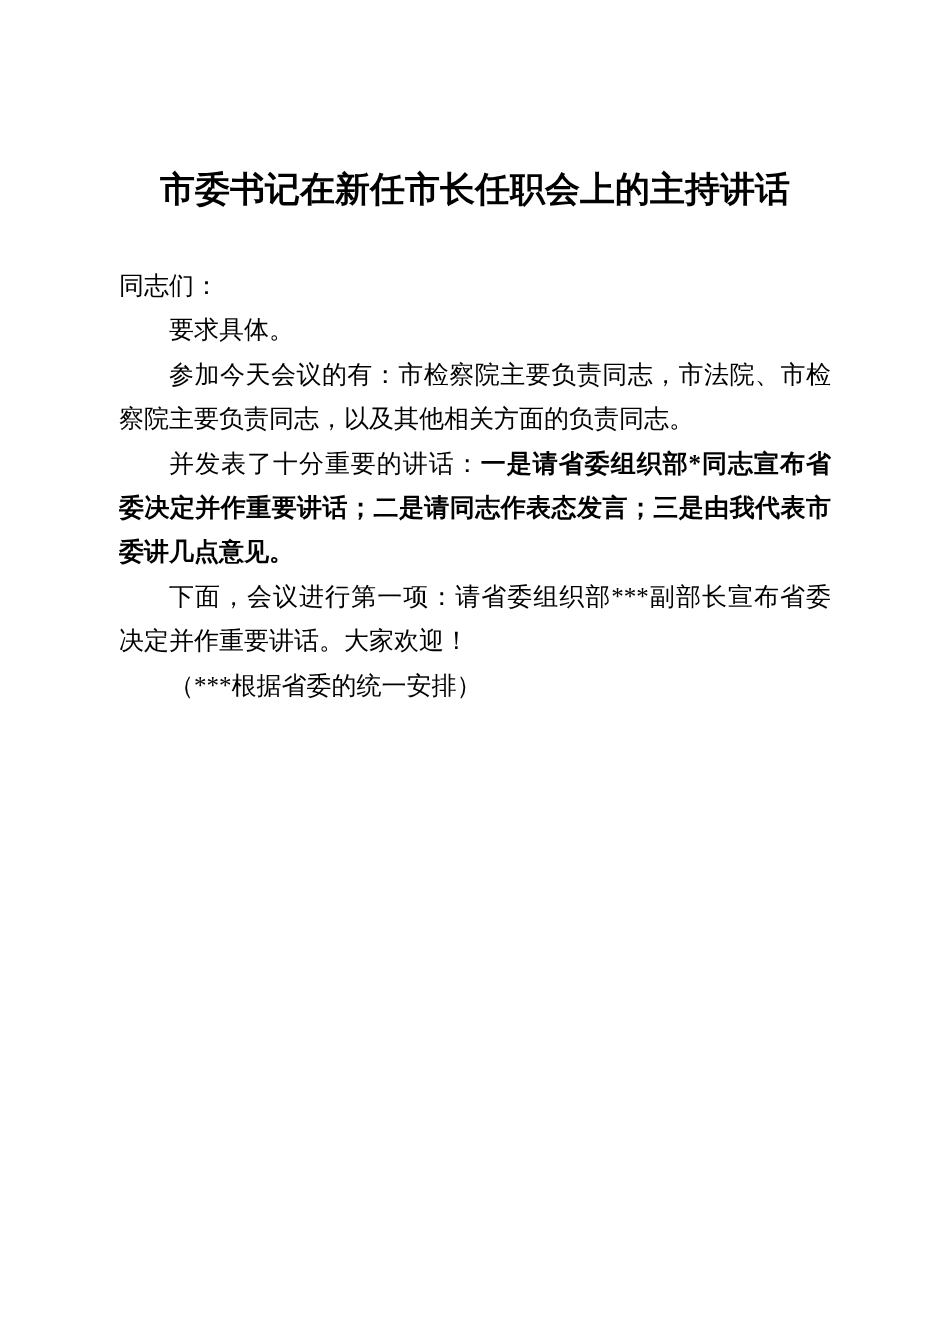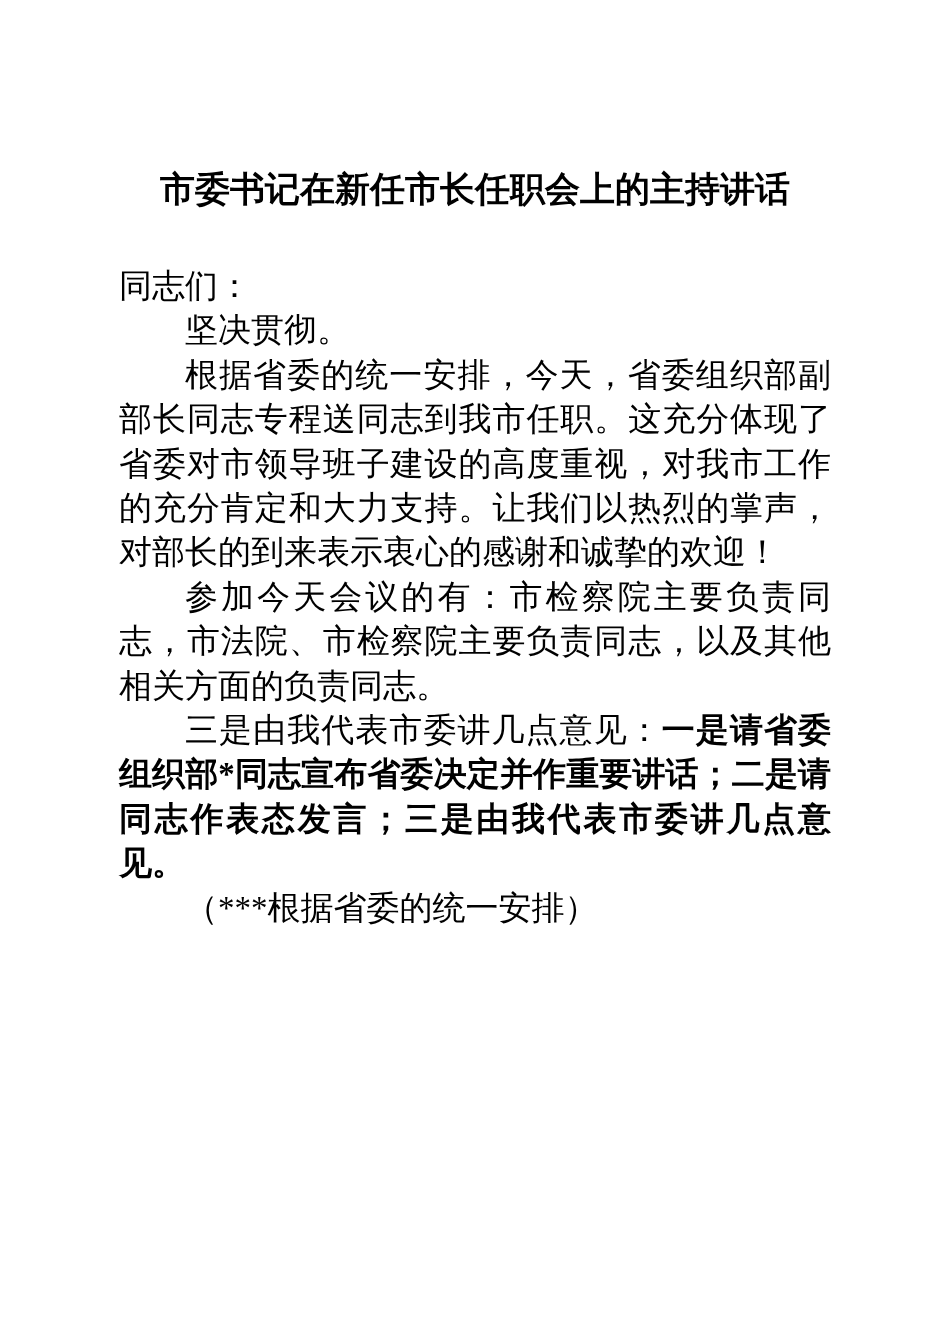--- a/index.html
+++ b/index.html
@@ -33,21 +33,21 @@
     margin: 0 0 52px 0;
     font-size: 35px;
     line-height: 44px;
     font-weight: bold;
     text-align: center;
     white-space: nowrap;
     letter-spacing: 0;
   }
   .doc-body p {
     margin: 0;
-    font-size: 33px;
+    font-size: 25px;
     line-height: 44.4px;
     text-align: justify;
     text-justify: inter-ideograph;
     text-indent: 2em;
     word-break: normal;
     overflow-wrap: break-word;
   }
   .doc-body p.no-indent {
     text-indent: 0;
   }
@@ -56,20 +56,20 @@
   }
 </style>
 </head>
 <body>
 
 <div class="page">
   <div class="content">
     <h1 class="title">市委书记在新任市长任职会上的主持讲话</h1>
     <div class="doc-body">
         <p class="no-indent"><span>同志们：</span></p>
-        <p><span>坚决贯彻。</span></p>
-        <p><span>根据省委的统一安排，今天，省委组织部副部长同志专程送同志到我市任职。这充分体现了省委对市领导班子建设的高度重视，对我市工作的充分肯定和大力支持。让我们以热烈的掌声，对部长的到来表示衷心的感谢和诚挚的欢迎！</span></p>
+        <p><span>要求具体。</span></p>
         <p><span>参加今天会议的有：市检察院主要负责同志，市法院、市检察院主要负责同志，以及其他相关方面的负责同志。</span></p>
-        <p><span>三是由我代表市委讲几点意见：</span><span class="bold">一是请省委组织部*同志宣布省委决定并作重要讲话；二是请同志作表态发言；三是由我代表市委讲几点意见。</span></p>
+        <p><span>并发表了十分重要的讲话：</span><span class="bold">一是请省委组织部*同志宣布省委决定并作重要讲话；二是请同志作表态发言；三是由我代表市委讲几点意见。</span></p>
+        <p><span>下面，会议进行第一项：请省委组织部***副部长宣布省委决定并作重要讲话。大家欢迎！</span></p>
         <p><span>（***根据省委的统一安排）</span></p>
       </div>
   </div>
 </div>
 
 </body></html>

